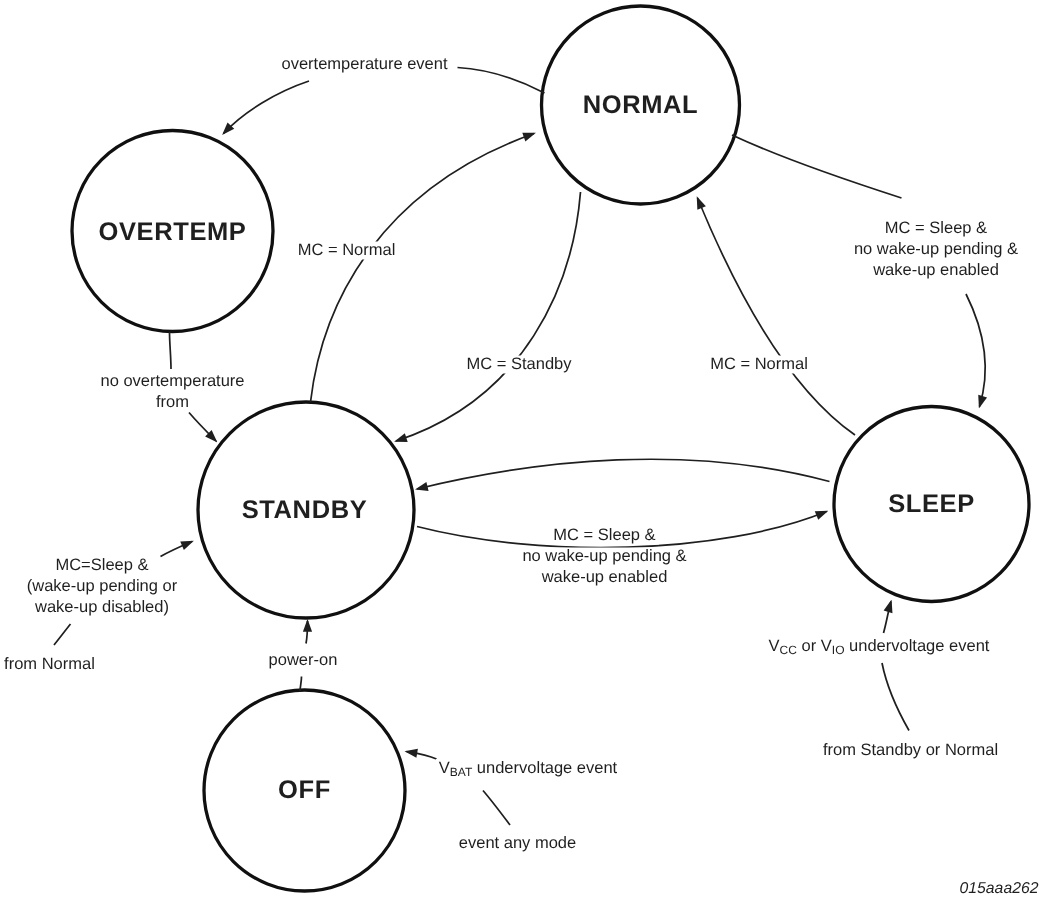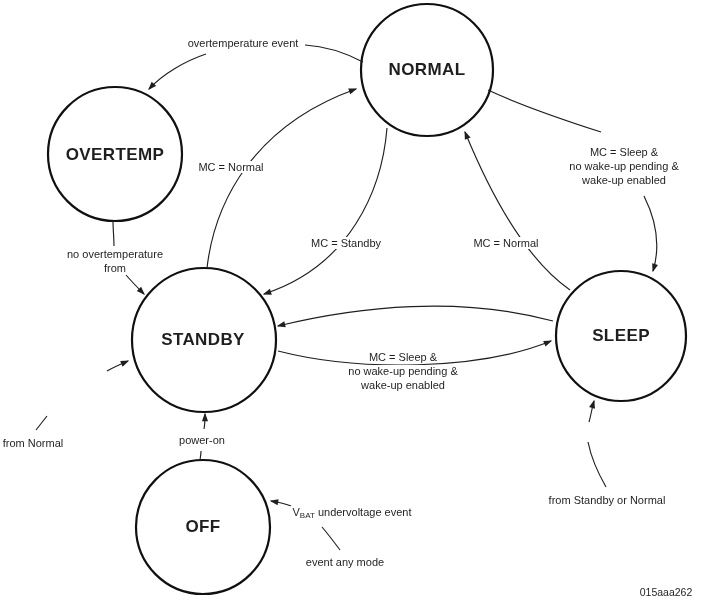--- a/index.html
+++ b/index.html
@@ -34,20 +34,21 @@
   .lbl .ln { display: block; }
   .lbl .bg { background: #ffffff; padding: 0 2px; margin-top: 13px; }
   .lbl sub {
     font-size: 8px;
     line-height: 0;
     position: relative;
     top: 2px;
     vertical-align: baseline;
   }
   .figure-id {
+    font-style: italic;
     font-size: 10.5px;
     color: #1f1f1f;
   }
 </style>
 </head>
 <body>
 
 <div id="canvas">
 
   <svg id="diagram-svg" width="701" height="602" viewBox="0 0 701 602">
@@ -131,37 +132,45 @@
     <span class="ln"><span class="bg">wake-up enabled</span></span>
   </div>
 
 
   <div class="lbl" style="left:403px; top:371px">
     <span class="ln"><span class="bg">MC = Sleep &amp;</span></span>
     <span class="ln"><span class="bg">no wake-up pending &amp;</span></span>
     <span class="ln"><span class="bg">wake-up enabled</span></span>
   </div>
 
+  <div class="lbl" style="left:68px; top:391px">
+    <span class="ln"><span class="bg">MC=Sleep &amp;</span></span>
+    <span class="ln"><span class="bg">(wake-up pending or</span></span>
+    <span class="ln"><span class="bg">wake-up disabled)</span></span>
+  </div>
 
   <div class="lbl" style="left:33px; top:443px">
     <span class="ln"><span class="bg">from Normal</span></span>
   </div>
 
   <div class="lbl" style="left:202px; top:440px">
     <span class="ln"><span class="bg">power-on</span></span>
   </div>
 
   <div class="lbl" style="left:352px; top:512px">
     <span class="ln"><span class="bg"><span>V</span><sub>BAT</sub><span> undervoltage event</span></span></span>
   </div>
 
   <div class="lbl" style="left:345px; top:562px">
     <span class="ln"><span class="bg">event any mode</span></span>
   </div>
 
+  <div class="lbl" style="left:586px; top:431px">
+    <span class="ln"><span class="bg"><span>V</span><sub>CC</sub><span> or </span><span>V</span><sub>IO</sub><span> undervoltage event</span></span></span>
+  </div>
 
   <div class="lbl" style="left:607px; top:500px">
     <span class="ln"><span class="bg">from Standby or Normal</span></span>
   </div>
 
   <div class="lbl figure-id" style="left:666px; top:592px">
     <span class="ln"><span class="bg">015aaa262</span></span>
   </div>
 
 </div>

